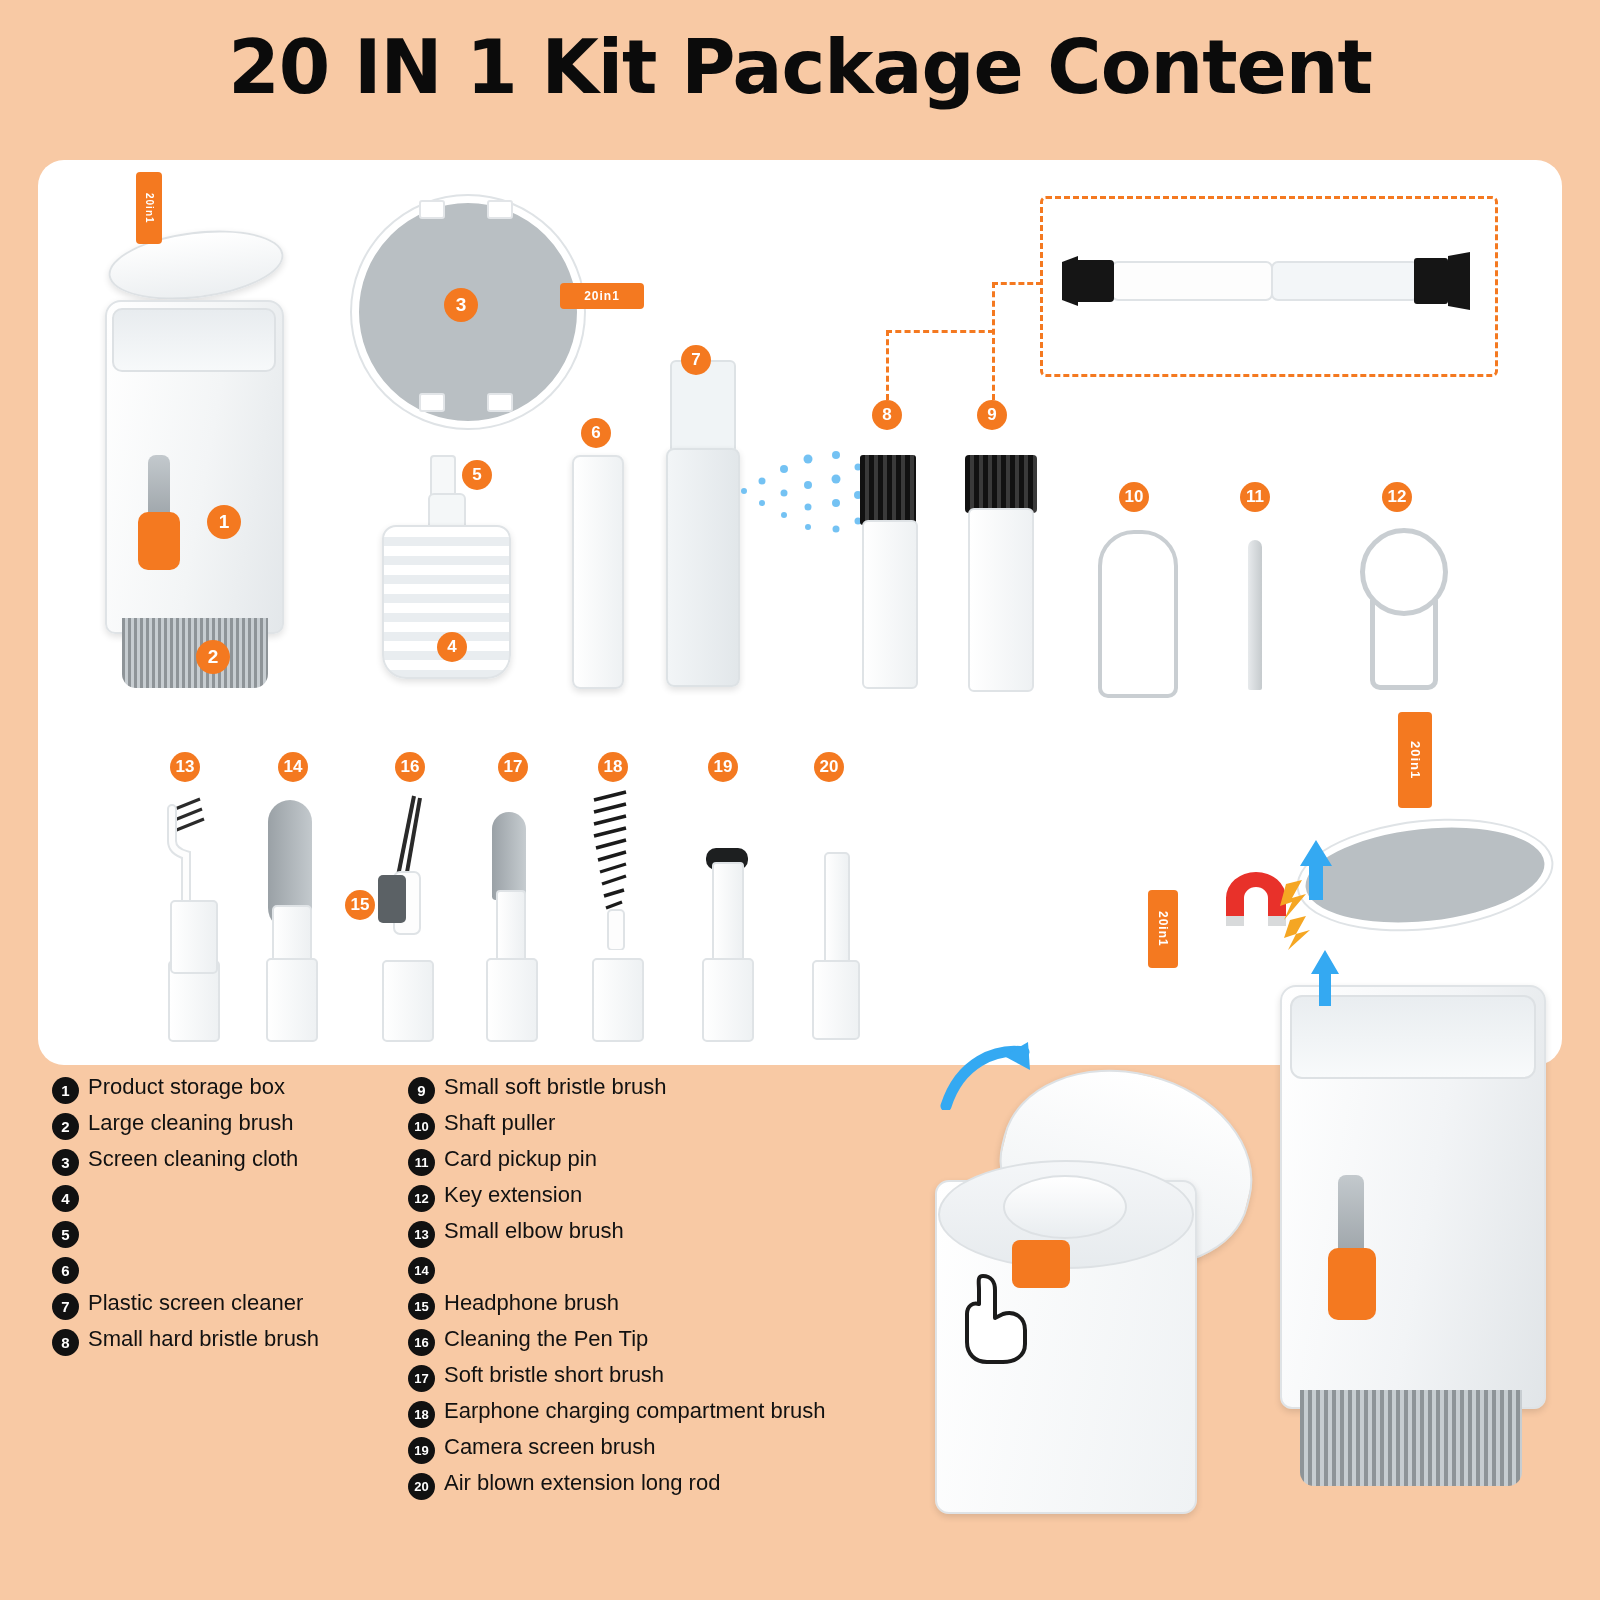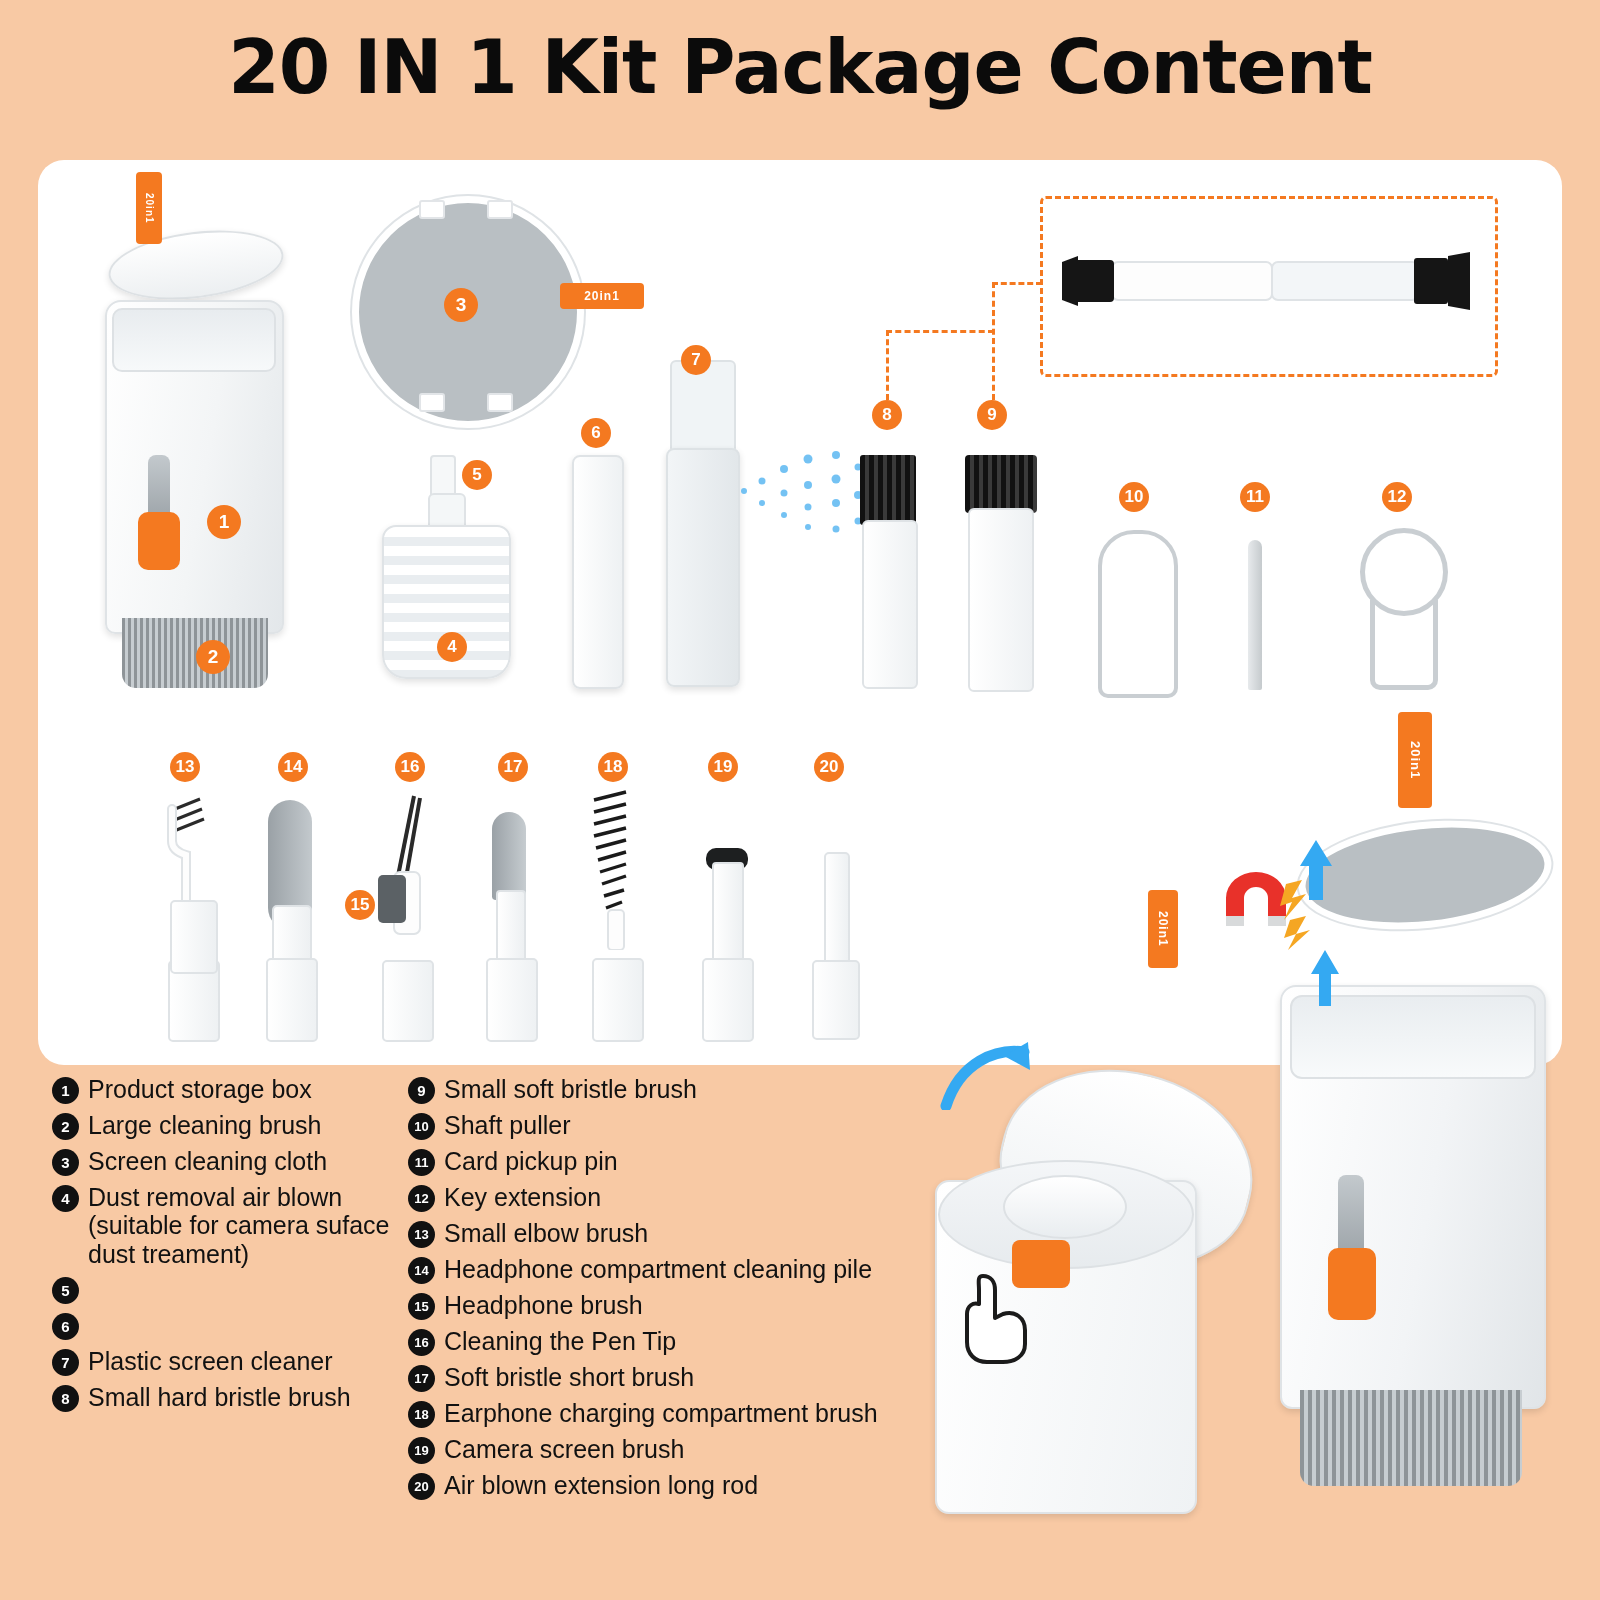--- a/index.html
+++ b/index.html
@@ -114,21 +114,21 @@
   .legend{position:absolute;left:30px;top:1075px;width:900px;color:#111;}
   .legcol{position:absolute;top:0;}
   .legcol.c1{left:22px;width:350px;}
   .legcol.c2{left:378px;width:520px;}
   .legitem{display:flex;align-items:flex-start;margin-bottom:7px;}
   .legnum{
     flex:0 0 auto;width:27px;height:27px;border-radius:50%;background:#111;color:#fff;
     font-size:15px;font-weight:bold;display:flex;align-items:center;justify-content:center;margin-right:9px;margin-top:2px;
   }
   .legnum.two{font-size:13px;}
-  .legtext{font-size:25px;line-height:1.13;color:#111;}
+  .legtext{font-size:22px;line-height:1.13;color:#111;}
   
   .bigbox-body{
     left:1280px;top:985px;width:262px;height:420px;border-radius:16px 16px 12px 12px;
     background:linear-gradient(100deg,#ffffff 0%,#f2f4f6 55%,#e1e5e8 100%);border:2px solid #dfe3e6;
   }
   .bigbox-inner{left:1290px;top:995px;width:242px;height:80px;border-radius:12px;background:linear-gradient(180deg,#e9edf0,#f8fafb);border:2px solid #dde1e4;}
   .bigbox-lid{left:1298px;top:822px;width:240px;height:92px;border-radius:50%;background:#b9bfc3;border:7px solid #fff;box-shadow:0 0 0 2px #dfe3e6;transform:rotate(-6deg);}
   .bigbox-tab{left:1398px;top:712px;width:34px;height:96px;font-size:13px;}
   .bigbox-lock{left:1338px;top:1175px;width:26px;height:88px;border-radius:8px;background:linear-gradient(180deg,#c3c9cd,#9aa1a6);}
   .bigbox-orange{left:1328px;top:1248px;width:48px;height:72px;border-radius:10px;background:#f47920;}
@@ -304,21 +304,20 @@
     <div class="legitem">
         <div class="legnum">2</div>
         <div class="legtext">Large cleaning brush</div>
       </div>
     <div class="legitem">
         <div class="legnum">3</div>
         <div class="legtext">Screen cleaning cloth</div>
       </div>
     <div class="legitem">
         <div class="legnum">4</div>
-        <div class="legtext">Dust removal air blown (suitable for camera suface dust treament)</div>
       </div>
     <div class="legitem">
         <div class="legnum">5</div>
       </div>
     <div class="legitem">
         <div class="legnum">6</div>
       </div>
     <div class="legitem">
         <div class="legnum">7</div>
         <div class="legtext">Plastic screen cleaner</div>
@@ -344,21 +343,20 @@
     <div class="legitem">
         <div class="legnum two">12</div>
         <div class="legtext">Key extension</div>
       </div>
     <div class="legitem">
         <div class="legnum two">13</div>
         <div class="legtext">Small elbow brush</div>
       </div>
     <div class="legitem">
         <div class="legnum two">14</div>
-        <div class="legtext">Headphone compartment cleaning pile</div>
       </div>
     <div class="legitem">
         <div class="legnum two">15</div>
         <div class="legtext">Headphone brush</div>
       </div>
     <div class="legitem">
         <div class="legnum two">16</div>
         <div class="legtext">Cleaning the Pen Tip</div>
       </div>
     <div class="legitem">

